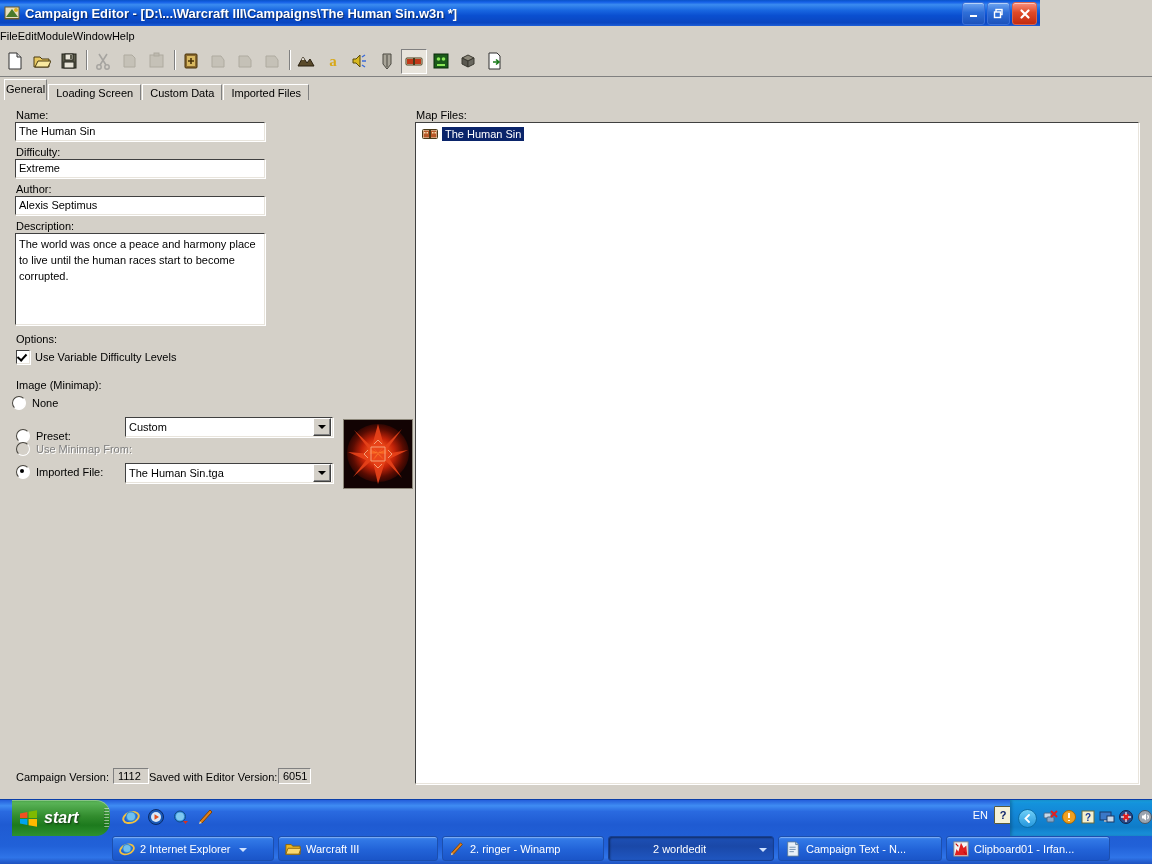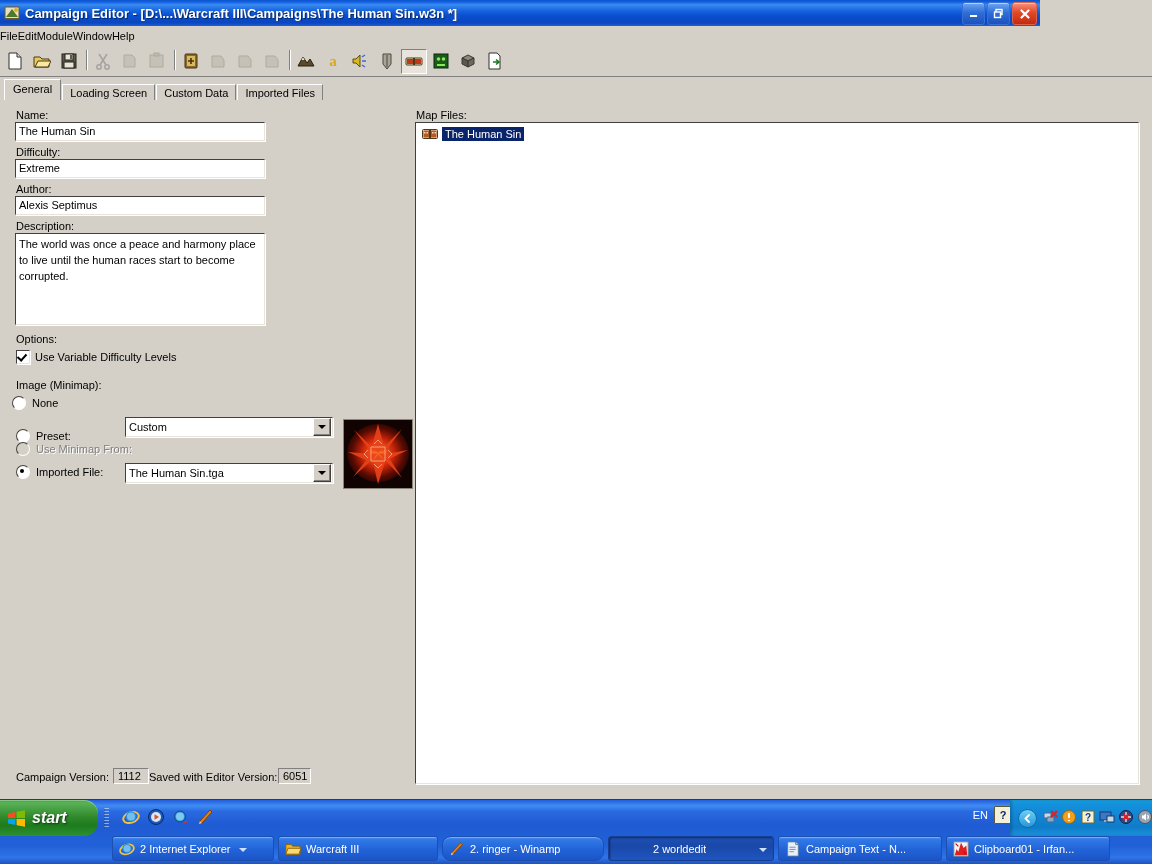--- a/index.html
+++ b/index.html
@@ -91,21 +91,21 @@
   .tab {
     height: 17px; padding: 0 7px; line-height: 17px;
     background: #d4d0c8; font-size: 11px;
     border-left: 1px solid #fff; border-top: 1px solid #fff;
     border-right: 1px solid #808080;
     margin-right: 1px; position: relative; top: 2px;
   }
   .tab.active {
     height: 20px; line-height: 19px; top: 0;
     background: #d4d0c8; font-weight: normal;
-    border-bottom: none; padding: 0 8px;
+    border-bottom: none; padding: 0 1px;
     z-index: 3;
     text-align: center;
   }
   .panel {
     position: absolute; left: 0; top: 23px; width: 1152px; height: 700px;
     background: #d4d0c8;
   }
 
   
   .lbl { position: absolute; font-size: 11px; color: #000; white-space: nowrap; }
@@ -227,21 +227,21 @@
 
   
   .taskbar {
     position: absolute; left: 0; bottom: 0; width: 1152px; height: 64px;
     background: linear-gradient(to bottom,
       #245edb 0%, #3f8cf3 9%, #2a6ae0 18%, #1f5bd2 38%,
       #2161d8 72%, #2f74e8 90%, #1e52c0 100%);
     border-top: 1px solid #0b3fa8;
   }
   .start {
-    position: absolute; left: 0; top: 0; width: 98px; height: 36px;
+    position: absolute; left: 12px; top: 0; width: 98px; height: 36px;
     background: linear-gradient(to bottom,#46a046 0%,#59b356 8%,#328c2e 45%,#1d7a1d 70%,#2d9130 100%);
     border-radius: 0 14px 14px 0;
     display: flex; align-items: center;
     box-shadow: inset 0 1px 0 rgba(255,255,255,.35);
   }
   .start-logo { width: 19px; height: 19px; margin-left: 7px; position: relative; }
   .start-text {
     color: #fff; font-size: 16px; font-weight: bold; font-style: italic;
     margin-left: 6px; text-shadow: 1px 1px 2px rgba(0,0,0,.6);
     font-family: "Liberation Sans", sans-serif;
@@ -670,21 +670,21 @@
       <div class="tbtn2" style="width:146px;">
         <span class="ico">
           <svg width="16" height="16" viewBox="0 0 18 18">
             <path d="M1 4 h6 l1.6 1.8 h8.4 v9.2 h-16 z" fill="#f0b820" stroke="#8a6208"></path>
             <path d="M1 14.8 l2.4 -6.6 h14.6 l-2.4 6.6 z" fill="#fbd870" stroke="#8a6208"></path>
           </svg>
         </span>
         <span class="cap">Warcraft III</span>
       </div>
 
-      <div class="tbtn2" style="width:148px;border-radius:9px;">
+      <div class="tbtn2" style="width:148px;">
         <span class="ico">
           <svg width="16" height="16" viewBox="0 0 18 18">
             <path d="M3 13 L13 2 L15 4 L5 15 Z" fill="#e08018" stroke="#7a4208"></path>
             <path d="M3 13 L5 15 L2 16 Z" fill="#f8d090"></path>
           </svg>
         </span>
         <span class="cap">2. ringer - Winamp</span>
       </div>
 
       <div class="tbtn2 active" style="width:152px;">

